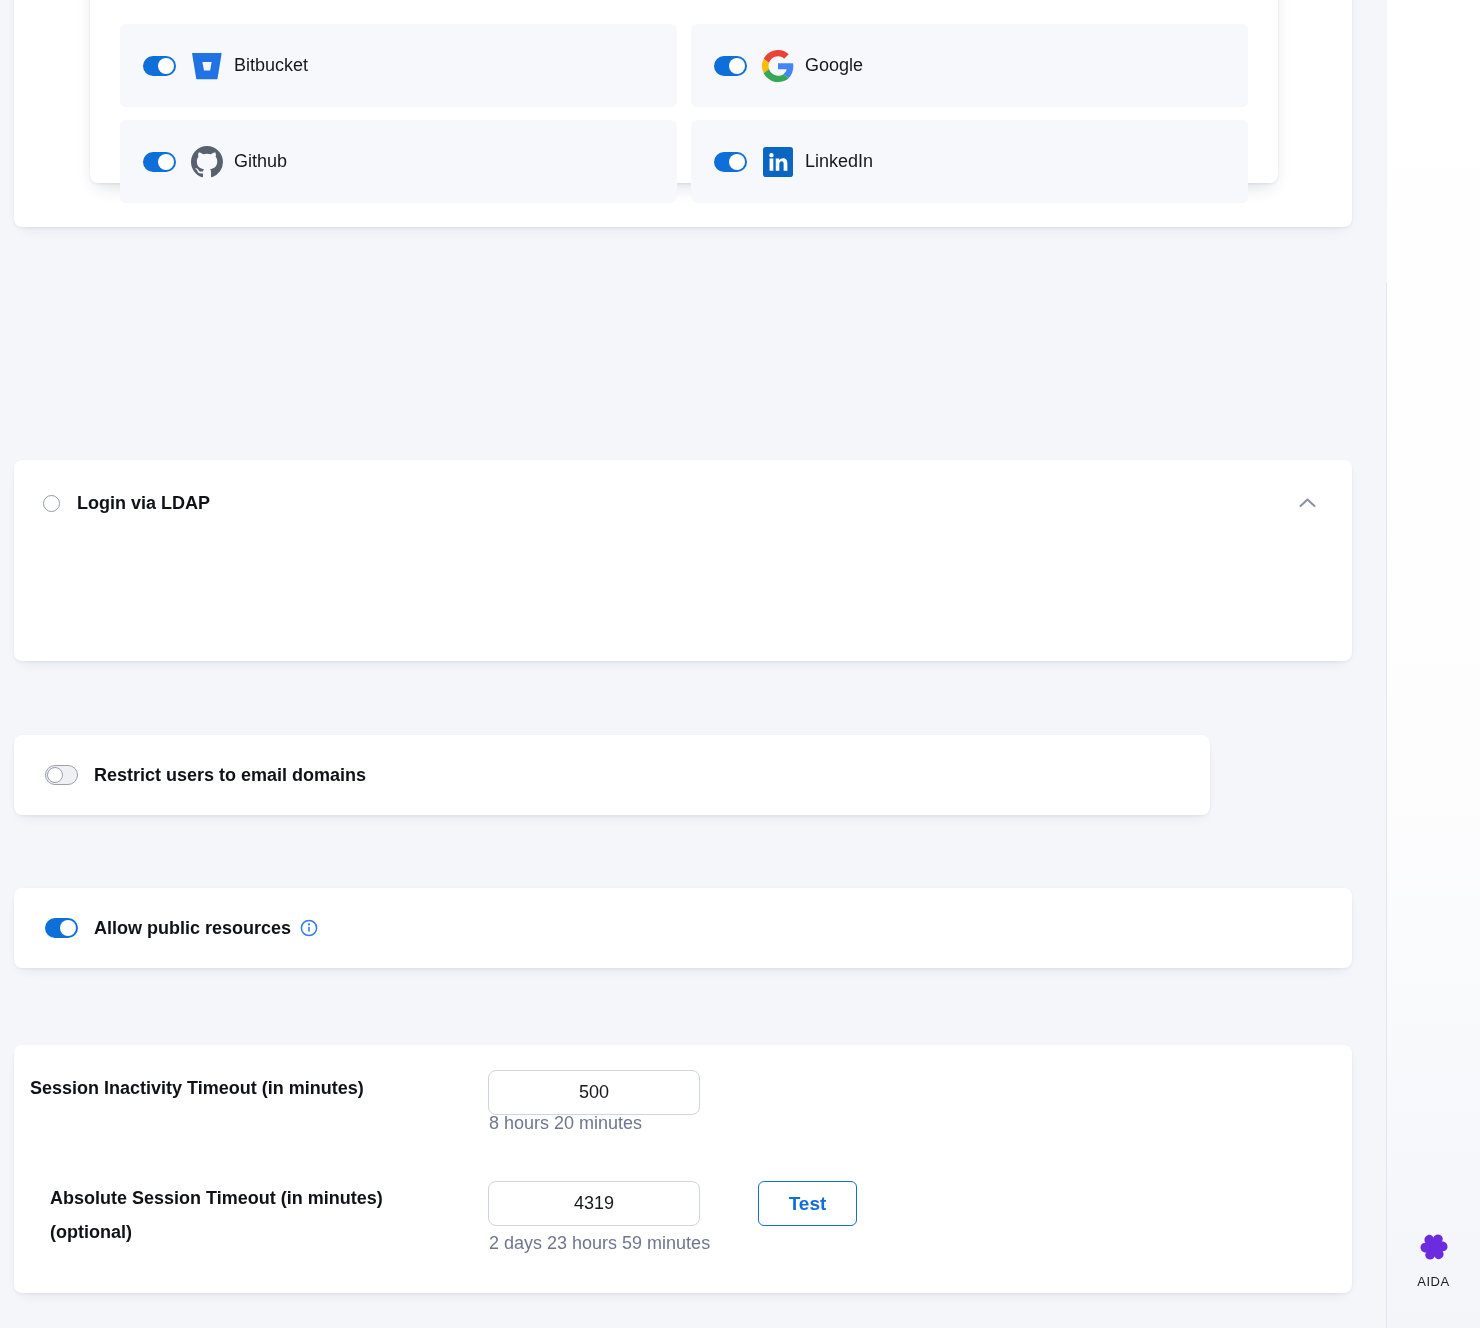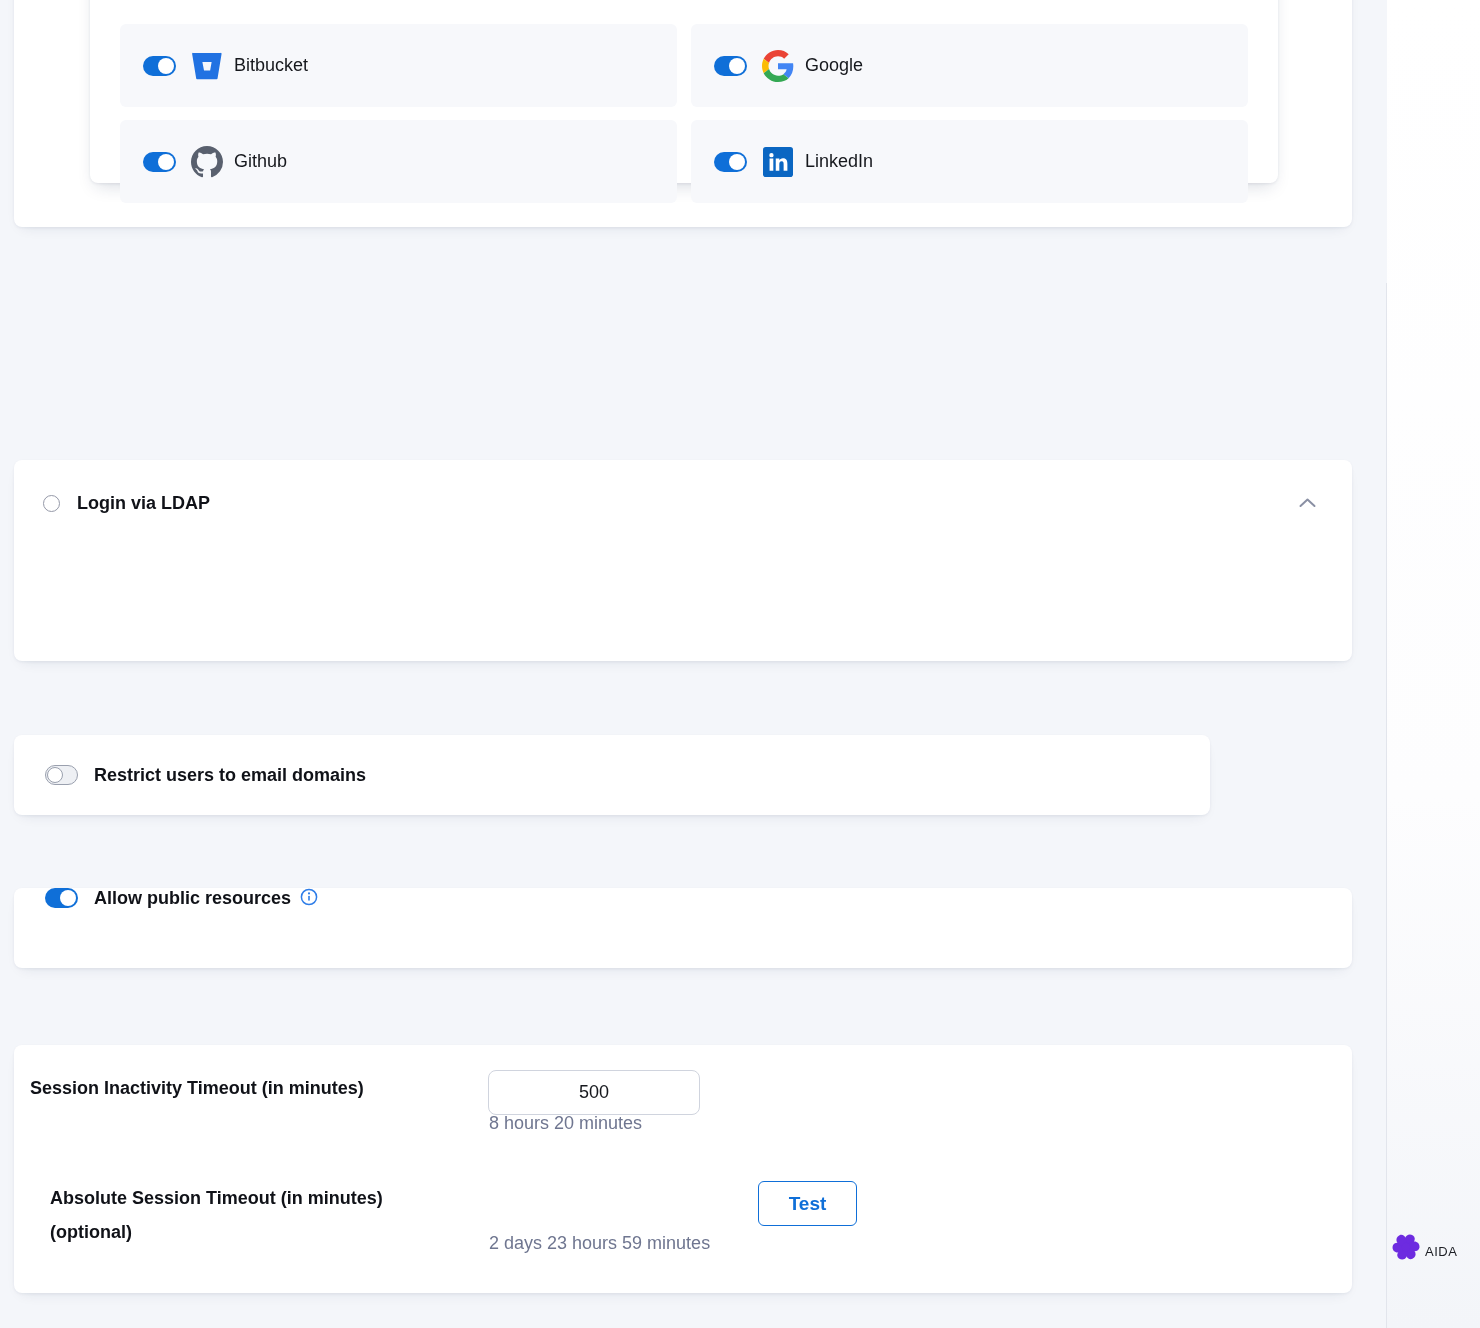--- a/index.html
+++ b/index.html
@@ -45,21 +45,21 @@
   .ldap-name { width:303px; font-size:18px; font-weight:700; color:#101218; }
   .ldap-status { flex:1; font-size:18px; color:#1c1f27; }
   .btn { background:#fff; border:1px solid #0f6fd8; color:#0f6fd8; font-weight:700;
          font-size:19px; border-radius:6px; height:45px; display:flex; align-items:center;
          justify-content:center; font-family:"Liberation Sans", sans-serif; cursor:pointer; }
   .btn-test { width:89px; height:42px; margin-right:22px; }
   .kebab { display:flex; flex-direction:column; gap:4px; cursor:pointer; padding:4px; }
   .kebab i { width:4.5px; height:4.5px; border-radius:50%; background:#b9bdc9; }
 
   .card-restrict { left:14px; top:735px; width:1196px; height:80px; display:flex; align-items:center; padding-left:31px; }
-  .card-public { left:14px; top:888px; width:1338px; height:80px; display:flex; align-items:flex-start; padding-left:31px; }
+  .card-public { left:14px; top:888px; width:1338px; height:80px; display:flex; align-items:center; padding-left:31px; }
   .toggle-label { font-size:18px; font-weight:700; margin-left:16px; color:#101218; }
   .info-icon { margin-left:9px; display:flex; }
 
   
   .card-session { left:14px; top:1045px; width:1338px; height:248px; }
   .fld-label { position:absolute; font-size:18px; font-weight:700; color:#101218; line-height:34px; }
   .lbl-inactivity { left:16px; top:26px; }
   .lbl-absolute { left:36px; top:136px; }
   .text-input { position:absolute; width:212px; height:45px; border:1px solid #d0d4de; border-radius:8px;
                 padding:0 14px; font-size:18px; color:#16181d; background:#fff;
@@ -68,21 +68,21 @@
   .inp-absolute { left:474px; top:136px; }
   .hint { position:absolute; font-size:18px; color:#6f7690; }
   .hint-inactivity { left:475px; top:68px; }
   .hint-absolute { left:475px; top:188px; }
   .btn-save { position:absolute; left:744px; top:136px; width:99px; height:45px; }
 
   
   .right-strip { position:absolute; left:1387px; top:0; width:93px; height:1328px;
                  background:linear-gradient(180deg, #ffffff 0%, #fdfdfe 60%, #f3f5f9 100%); }
   .v-divider { position:absolute; left:-1px; top:283px; width:1px; height:1045px; background:#e2e5ec; }
-  .brand { position:absolute; left:0; top:1228px; width:93px; display:flex; flex-direction:row; align-items:center; }
+  .brand { position:absolute; left:0; top:1228px; width:93px; display:flex; flex-direction:column; align-items:center; }
   .brand-name { margin-top:4px; font-size:13px; letter-spacing:.5px; color:#1c1e24; }
 </style>
 </head>
 <body>
 
 <div class="page">
 
   <div class="card card-providers">
     <div class="inner-card">
       <div class="provider-grid">
@@ -180,20 +180,21 @@
 
   <div class="card card-session">
     <div class="fld-label lbl-inactivity">Session Inactivity Timeout (in minutes)</div>
     <input class="text-input inp-inactivity" type="text" value="500" style="">
     <div class="hint hint-inactivity">8 hours 20 minutes</div>
 
     <div class="fld-label lbl-absolute">
       <div>Absolute Session Timeout (in minutes)</div>
       <div>(optional)</div>
     </div>
+    <input class="text-input inp-absolute" type="text" value="4319" style="">
     <button class="btn btn-save">Test</button>
     <div class="hint hint-absolute">2 days 23 hours 59 minutes</div>
   </div>
 
   <div class="right-strip">
     <div class="v-divider"></div>
     <div class="brand">
       <span>
         <svg width="38" height="38" viewBox="0 0 38 38">
           <g fill="#6d2be0">

